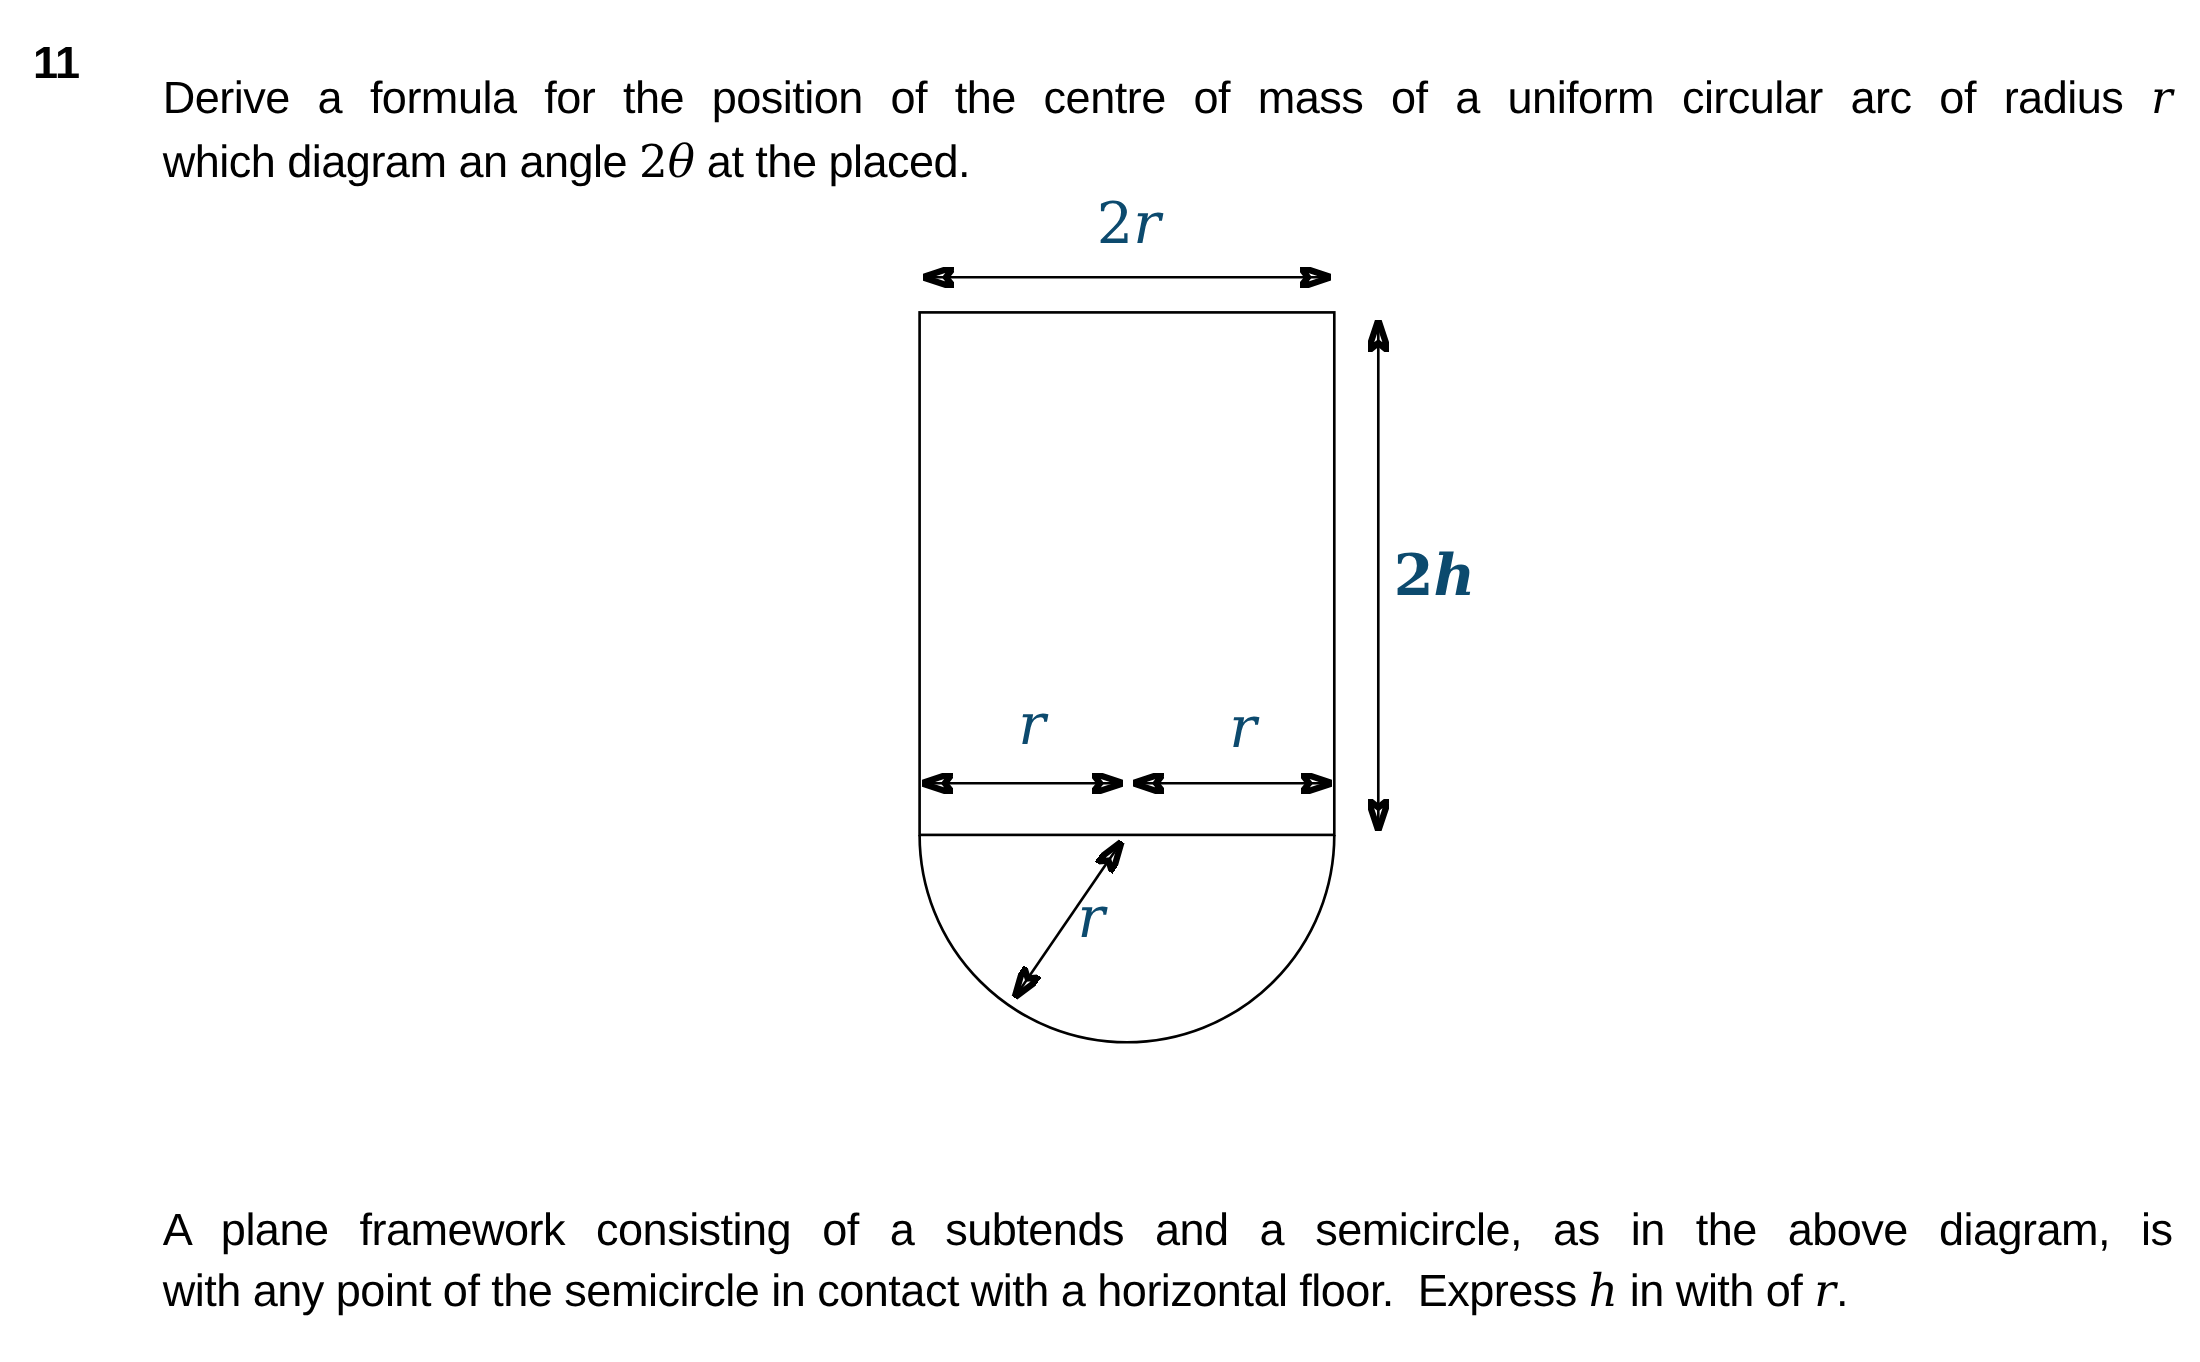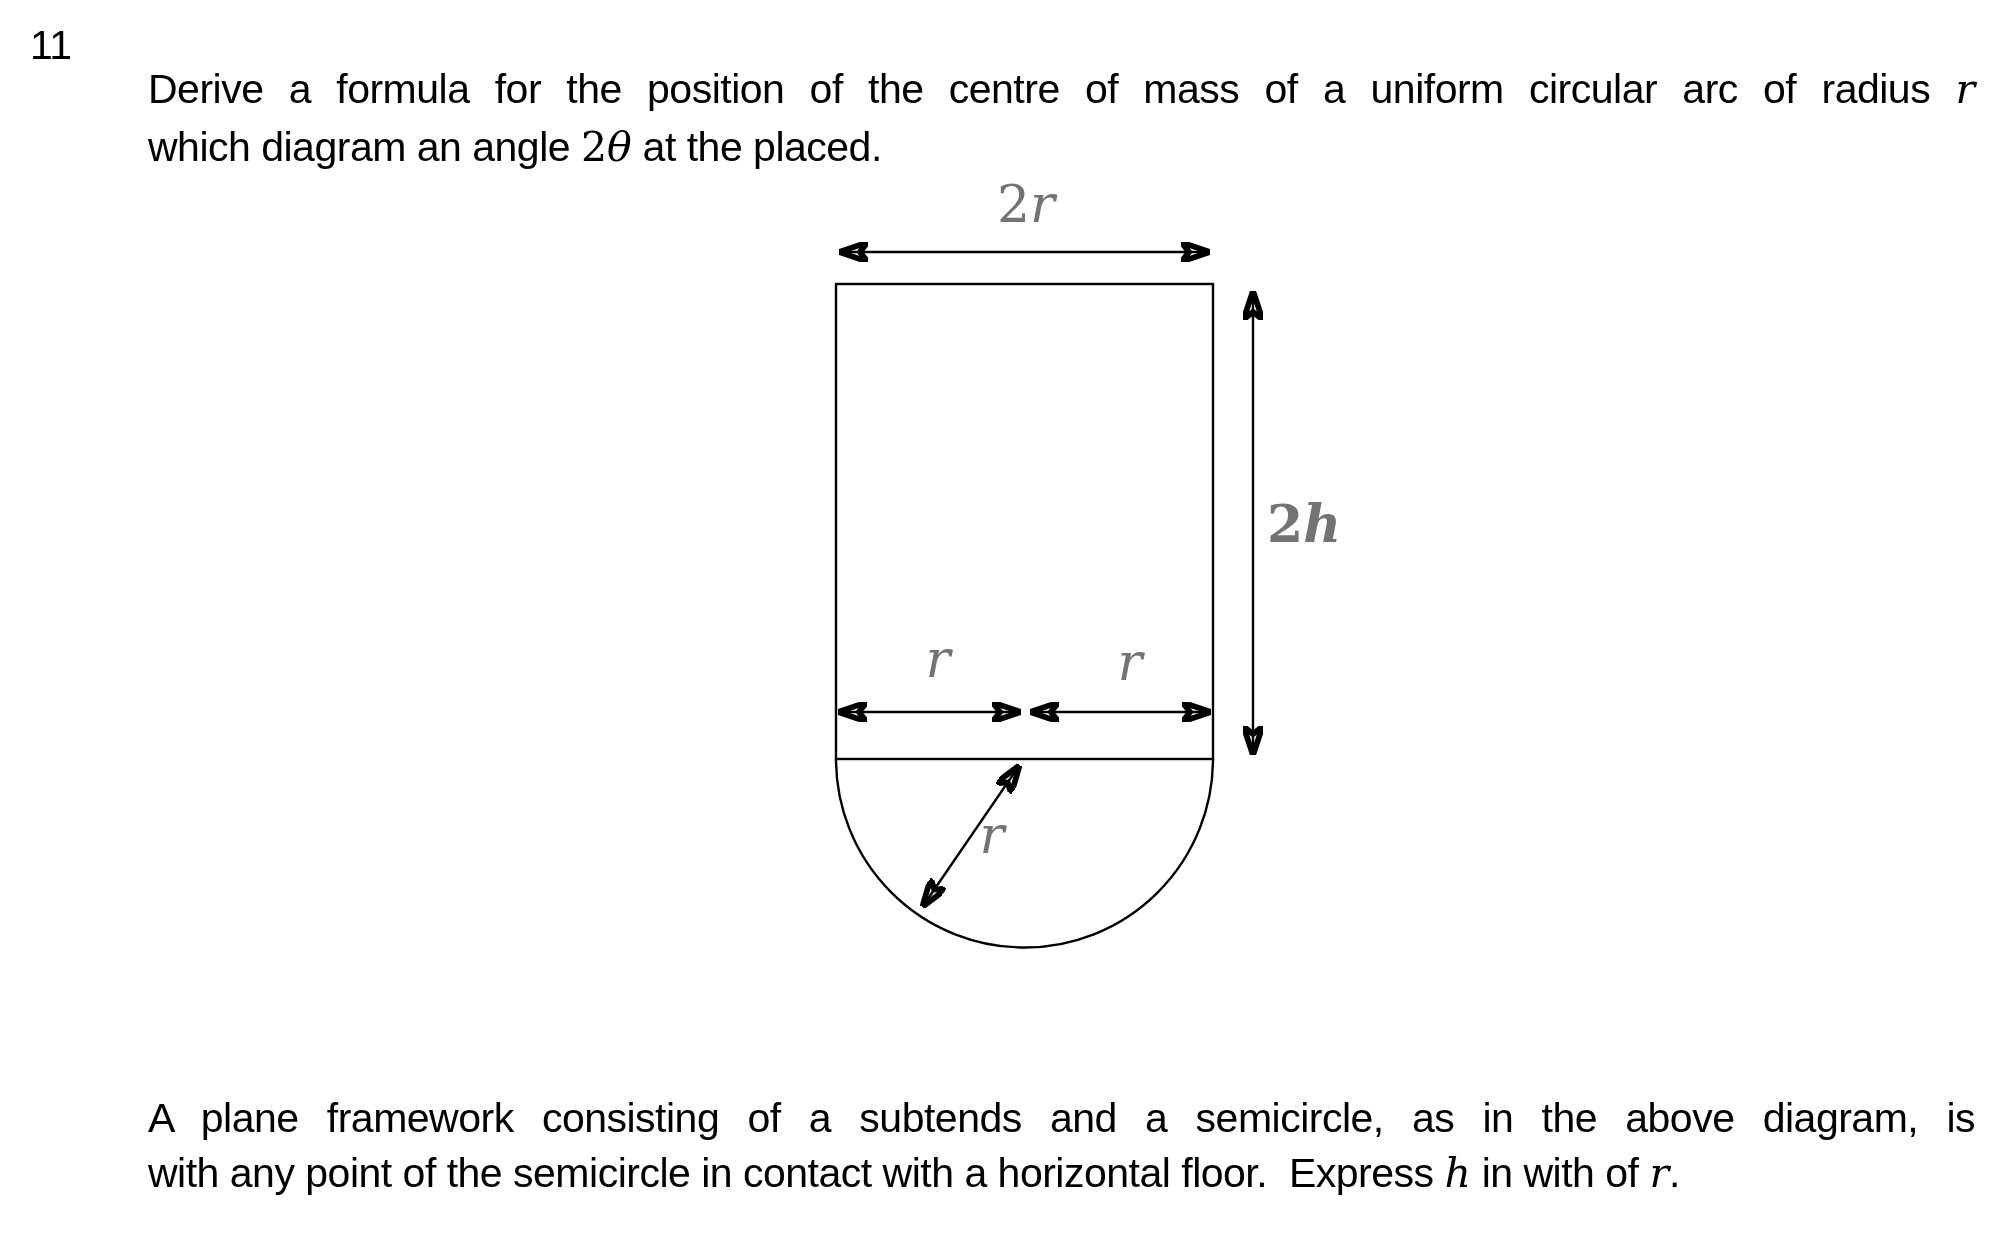--- a/index.html
+++ b/index.html
@@ -15,24 +15,24 @@
     width: 2000px;
     height: 1238px;
     background: #ffffff;
     color: #000000;
     font-family: "Liberation Sans", sans-serif;
   }
   
   .qnum {
     position: absolute;
     left: 30px;
-    top: 16px;
+    top: 28px;
     font-size: 41px;
     line-height: 58px;
-    font-weight: normal;
+    font-weight: bold;
     letter-spacing: -0.5px;
   }
   .qtext {
     position: absolute;
     left: 148px;
     top: 12px;
     width: 1827px;
   }
   .qtext .line { line-height: 58px; }
   .ptext {
@@ -75,21 +75,21 @@
   .diagram-svg line, .diagram-svg path, .diagram-svg rect {
     stroke: #000000;
     stroke-width: 2.4;
     fill: none;
   }
   .dlabel {
     position: absolute;
     font-size: 52px;
     line-height: 52px;
     white-space: nowrap;
-    color: #737373;
+    color: #0c4a6e;
   }
   .dlabel.centered { transform: translateX(-50%); }
 </style>
 </head>
 <body>
 
 <div class="page">
 
   <div class="qnum">11</div>
 

